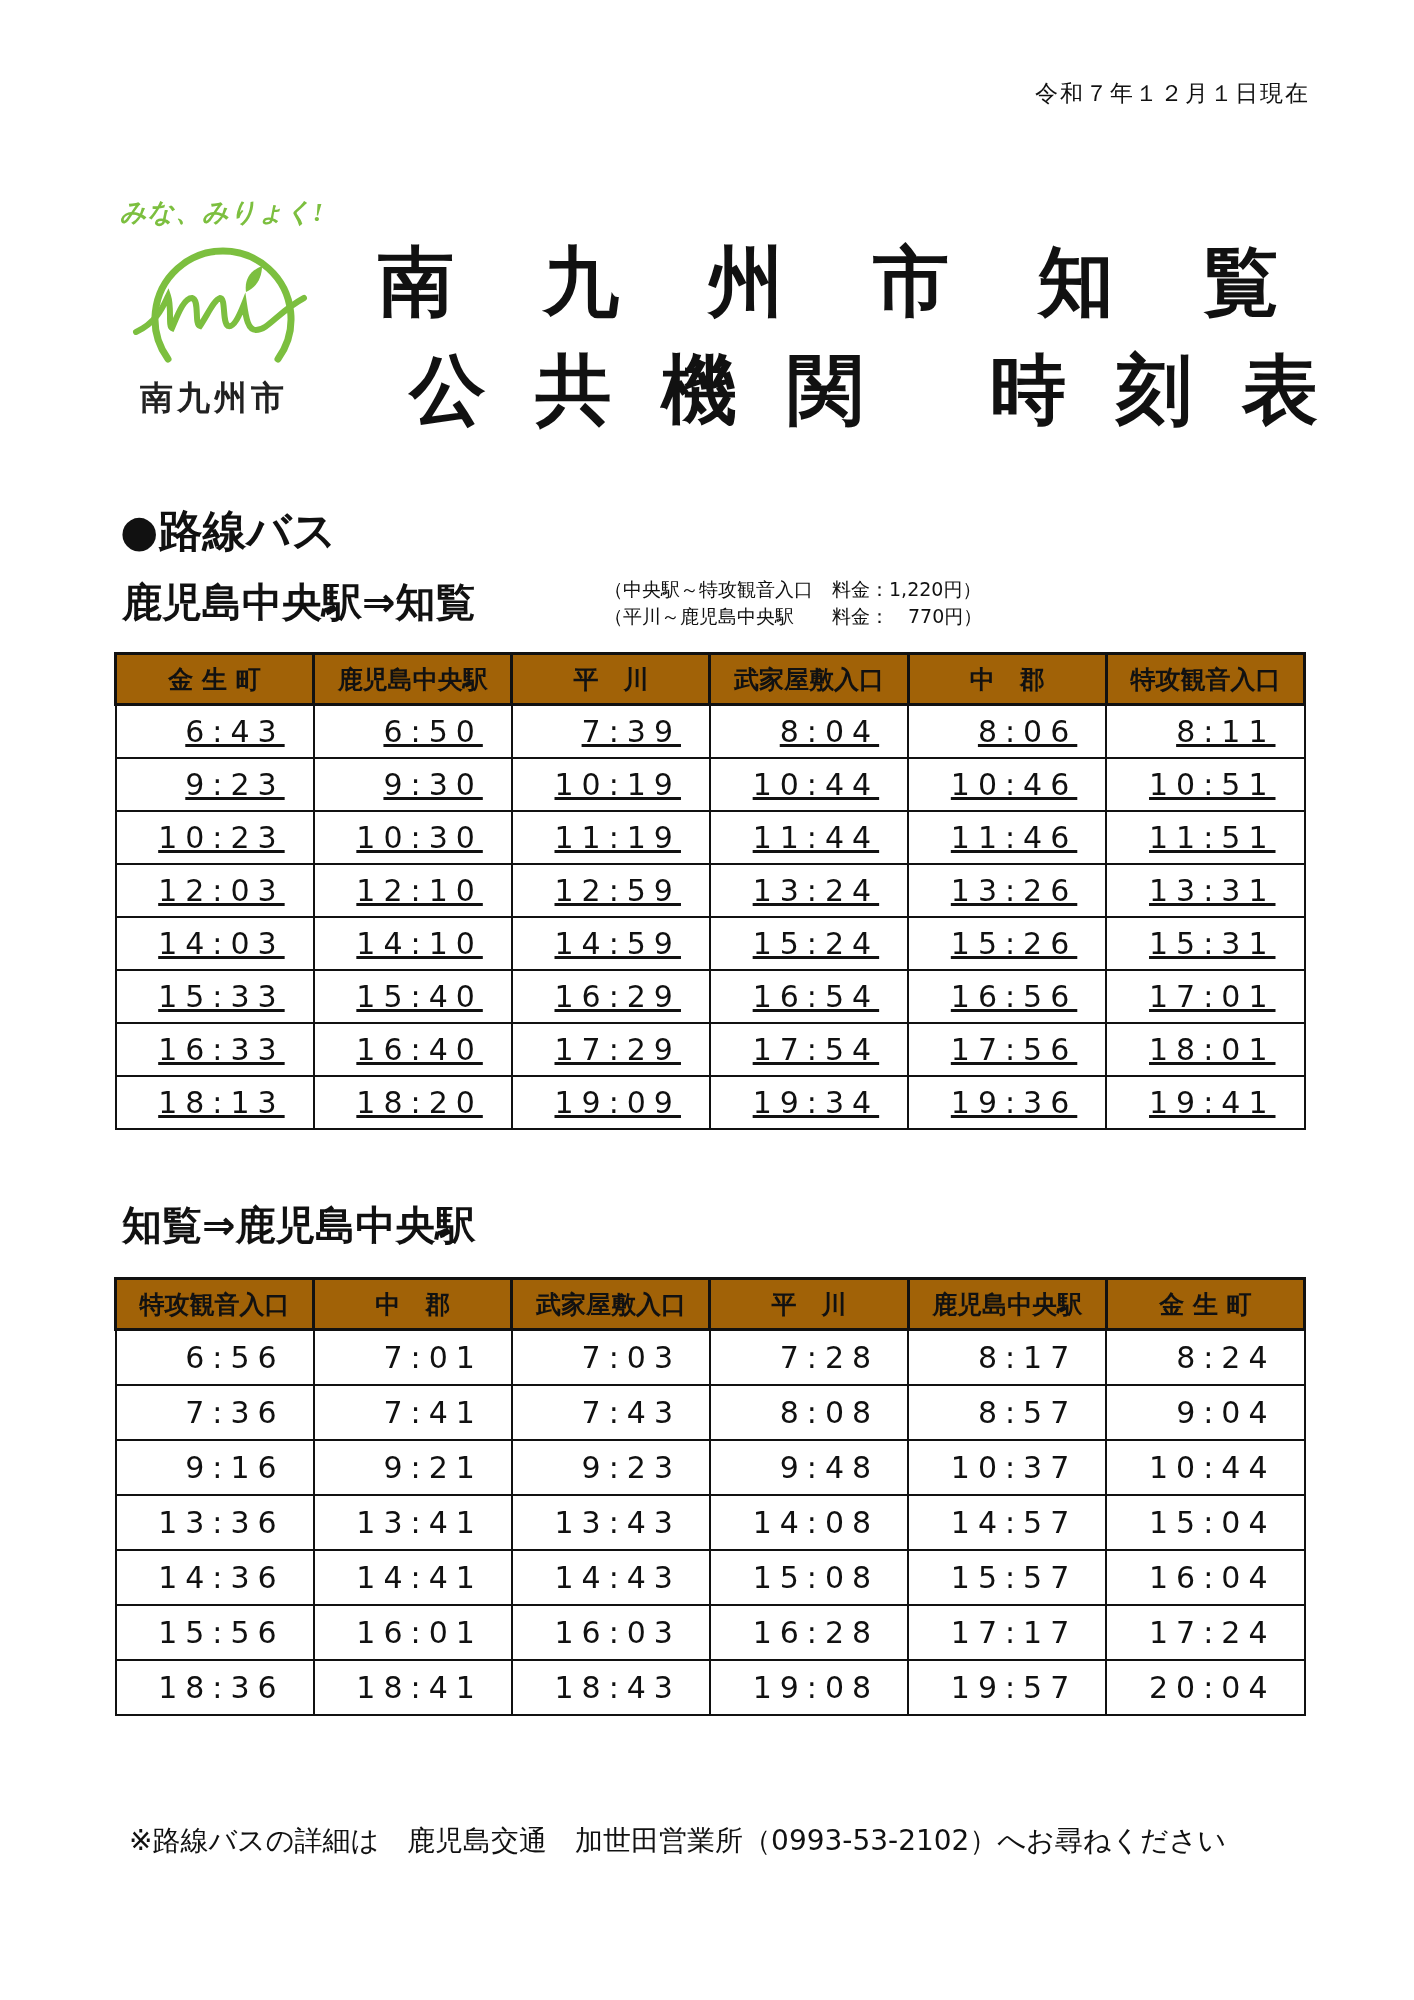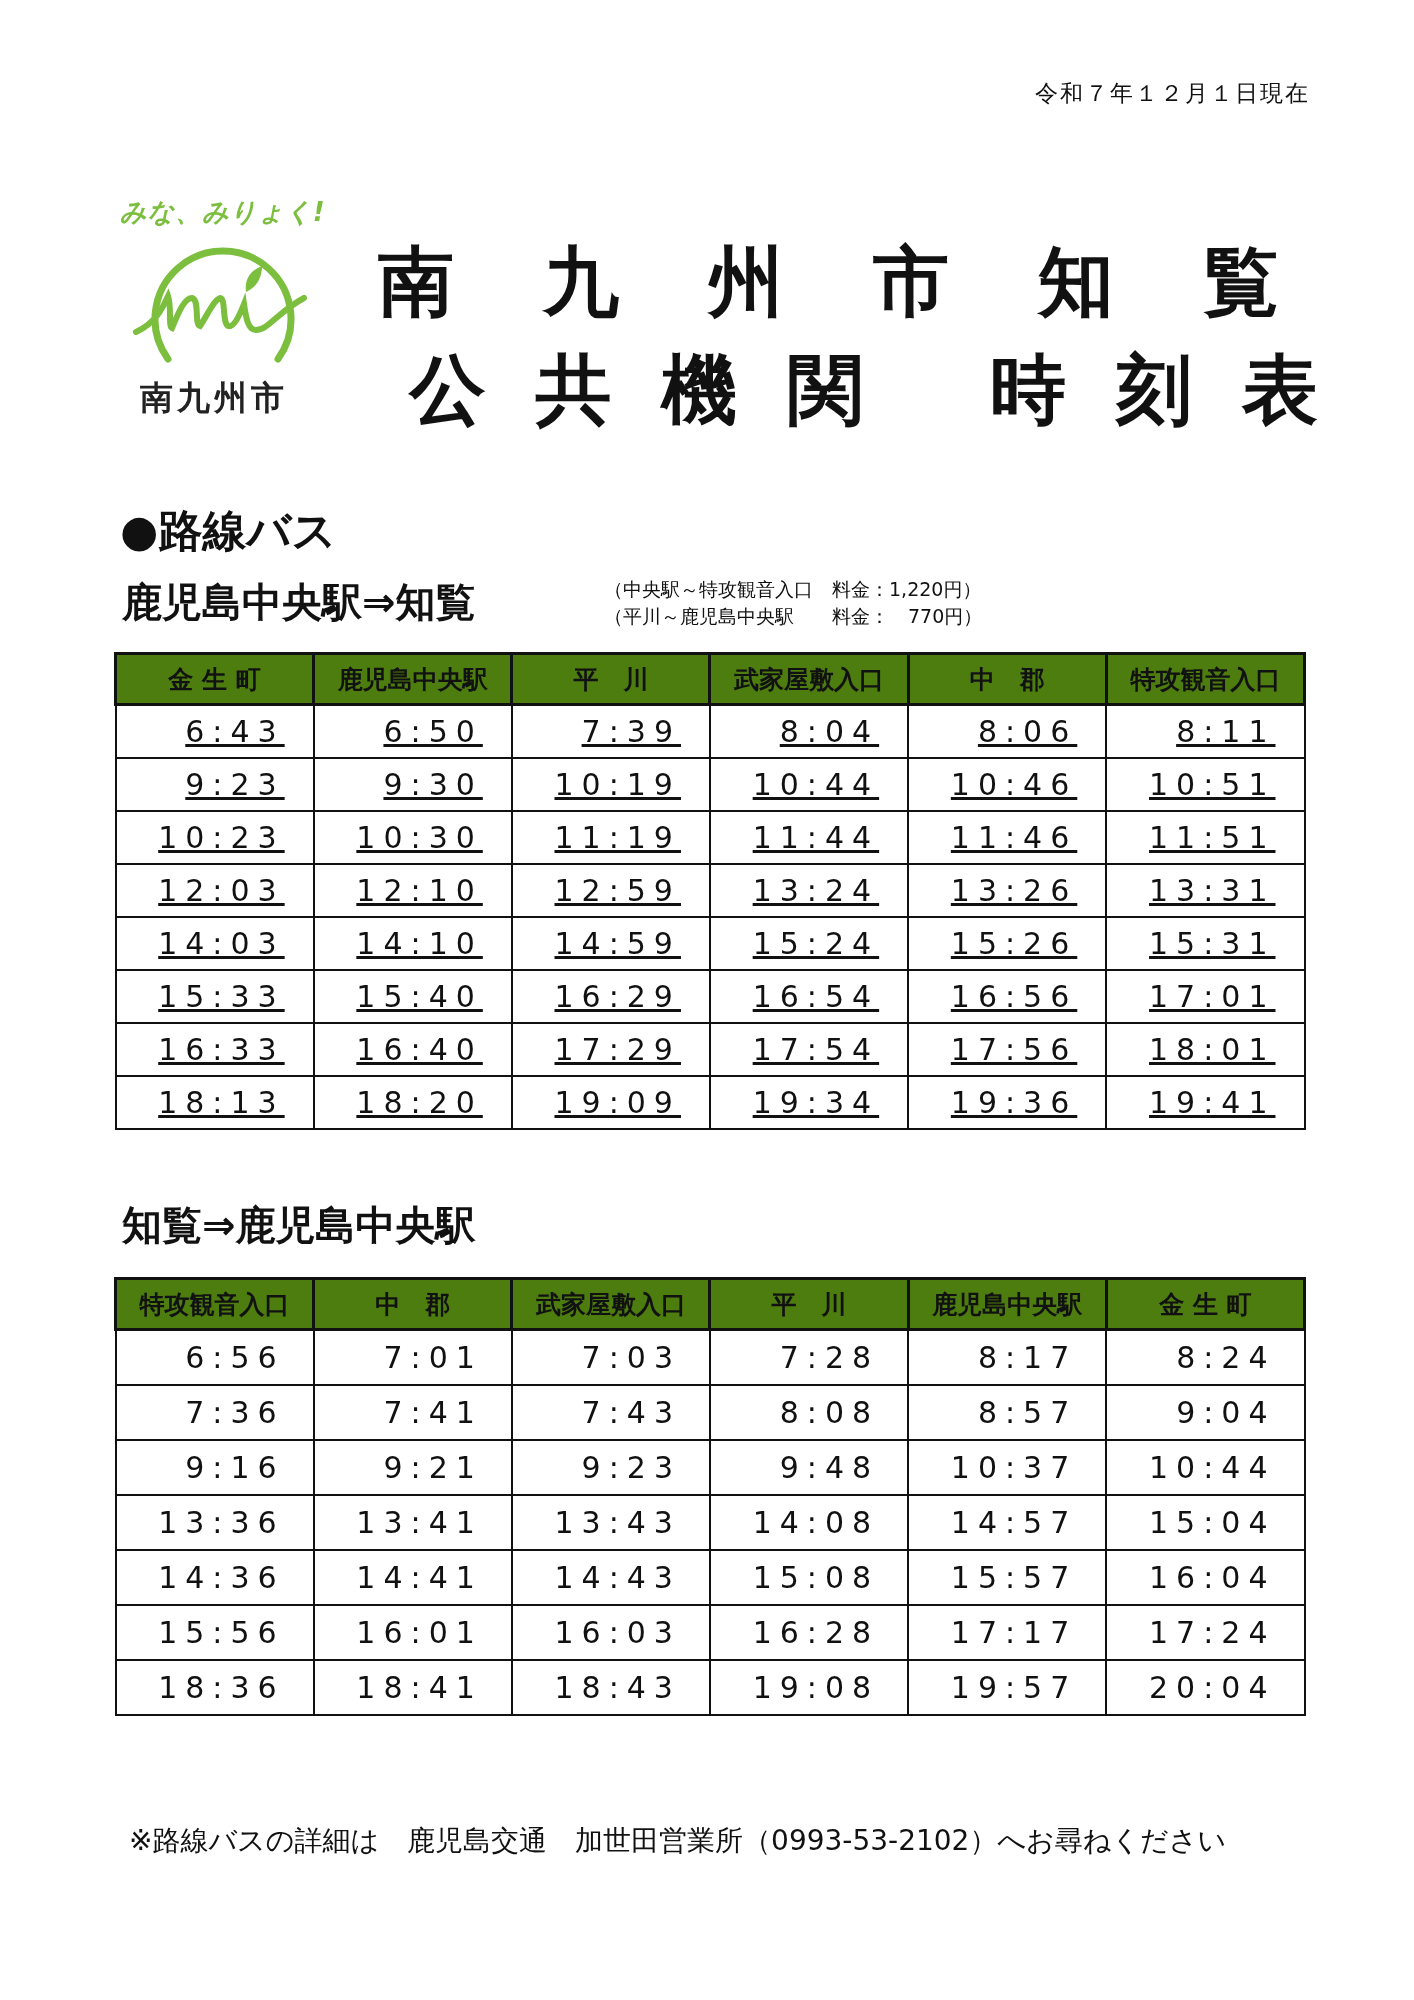--- a/index.html
+++ b/index.html
@@ -1,41 +1,41 @@
 <!DOCTYPE html>
 <html><head>
 <meta charset="utf-8">
 <style>
   html, body { margin: 0; padding: 0; background: #ffffff; }
   body {
     width: 1414px; height: 2000px; position: relative; overflow: hidden;
     font-family: "DejaVu Sans", "Liberation Sans", sans-serif; color: #111;
   }
   .date { position: absolute; right: 104px; top: 78px; font-size: 23px; letter-spacing: 2px; }
-  .logo { position: absolute; left: 120px; top: 195px; width: 210px; }
+  .logo { position: absolute; left: 120px; top: 195px; width: 210px; font-family: Liberation Serif, serif; }
   .logo .slogan { color: #7cbf3f; font-size: 26px; font-style: italic; font-weight: bold; letter-spacing: 1px; white-space: nowrap; }
   .logo svg { display: block; margin: 4px 0 0 8px; }
   .logo .city { font-size: 33px; font-weight: bold; letter-spacing: 4px; margin: 2px 0 0 20px; color: #222; }
   .title { position: absolute; left: 378px; top: 228px; font-weight: bold; font-size: 76px; line-height: 108px; text-align: right; }
   .title .l1 { letter-spacing: 89px; }
   .title .l2 { letter-spacing: 50px; }
   .section { position: absolute; left: 120px; top: 502px; font-size: 44px; font-weight: bold; }
   .route { position: absolute; left: 122px; font-size: 40px; font-weight: bold; }
   .route.r1 { top: 575px; }
   .route.r2 { top: 1198px; }
   .fares { position: absolute; left: 604px; top: 576px; font-size: 19px; line-height: 27px; }
   .fares div { white-space: pre; }
   table.tt {
     position: absolute; left: 114px; width: 1192px; border-collapse: collapse;
     table-layout: fixed;
   }
   table.tt.t1 { top: 652px; }
   table.tt.t2 { top: 1277px; }
   .tt th {
-    background: #4d7c0f; border: 3px solid #111; height: 48px; font-size: 25px; font-weight: bold;
+    background: #a16207; border: 3px solid #111; height: 48px; font-size: 25px; font-weight: bold;
     text-align: center; padding: 0; white-space: pre;
   }
   .tt td {
     border: 2.5px solid #111; height: 53px; font-size: 30px; text-align: right; padding: 0 28px 0 0;
     letter-spacing: 8px; font-family: "DejaVu Sans", sans-serif;
   }
   .t1 td { height: 51px; text-decoration: underline; }
   .note { position: absolute; left: 105px; top: 1822px; font-size: 28px; white-space: pre; margin-left: 24px; }
 </style>
 </head>

